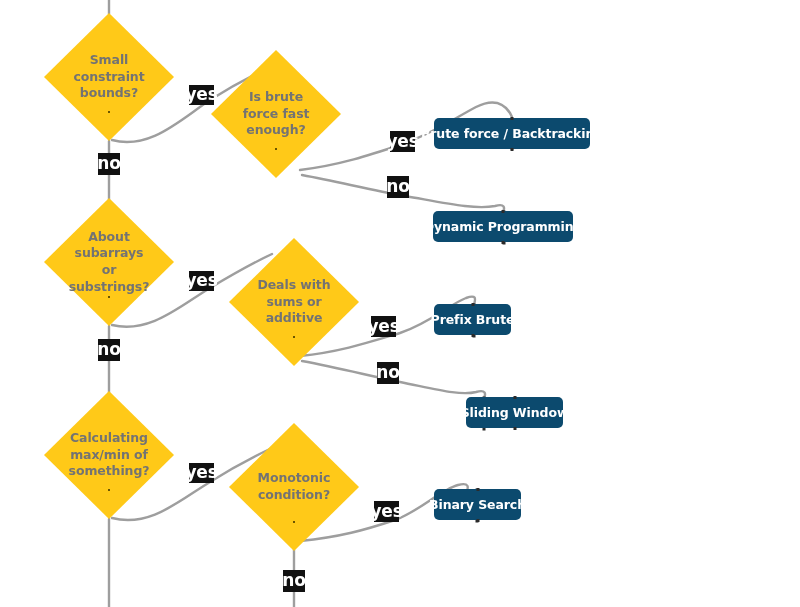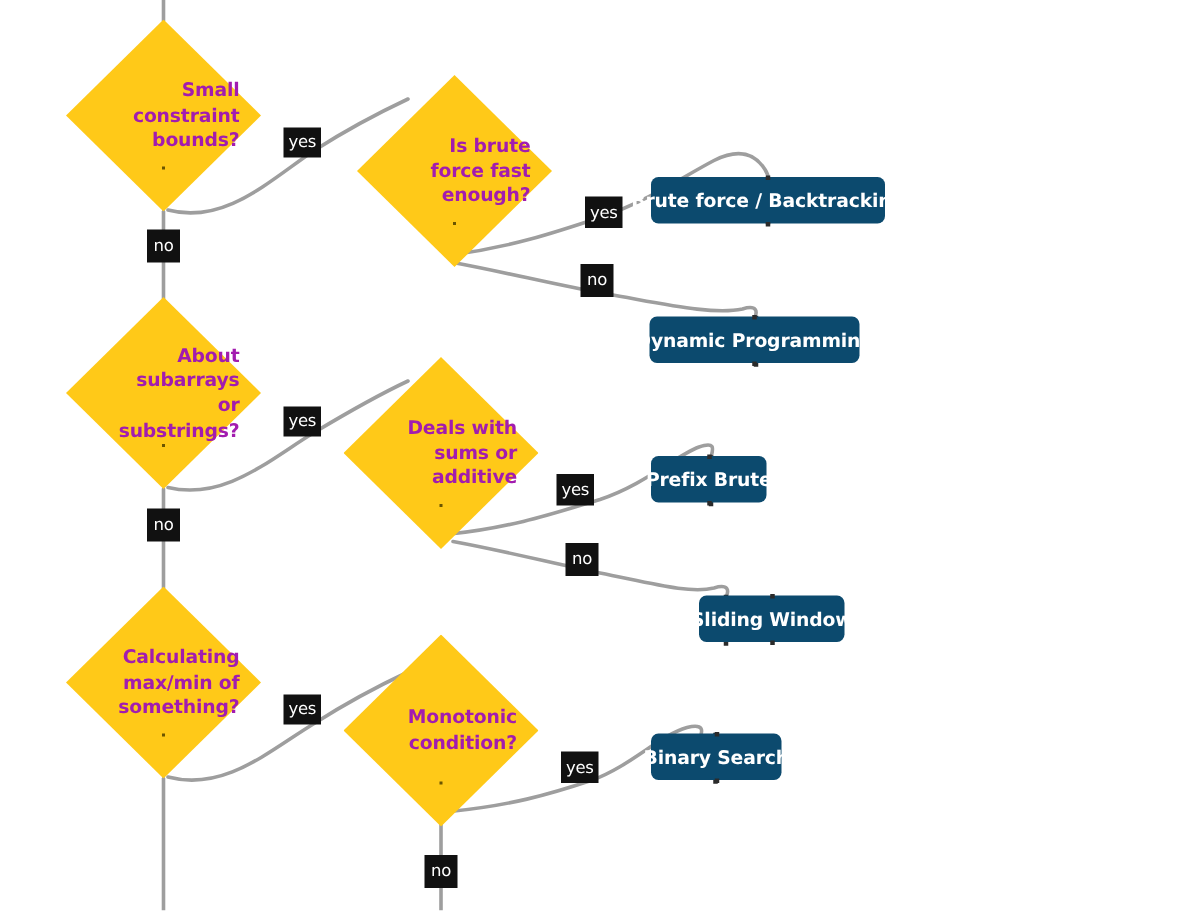--- a/index.html
+++ b/index.html
@@ -46,25 +46,25 @@
     position: absolute;
     left: 0; top: 0;
     width: 100%;
     height: 100%;
     background: #FFC918;
     clip-path: polygon(50% 0%, 100% 50%, 50% 100%, 0% 50%);
   }
   .diamond .dlabel {
     position: relative;
     z-index: 2;
-    color: #a21caf;
+    color: #737373;
     font-weight: 700;
     font-size: 12.5px;
     line-height: 1.33;
-    text-align: right;
+    text-align: center;
     width: 78%;
     letter-spacing: -0.1px;
     white-space: pre-line;
   }
   .diamond .micro-dot {
     position: absolute;
     z-index: 3;
     width: 2px;
     height: 2px;
     background: #6b5500;
@@ -103,22 +103,22 @@
     transform: translateX(-50%);
   }
   .result .dot-top { top: -1.5px; }
   .result .dot-bottom { bottom: -1.5px; }
 
   
   .elabel {
     position: absolute;
     background: #111111;
     color: #ffffff;
-    font-weight: 400;
-    font-size: 11px;
+    font-weight: 700;
+    font-size: 17px;
     line-height: 1;
     padding: 4px 4px 5px 4px;
     box-sizing: border-box;
     display: flex;
     align-items: center;
     justify-content: center;
     letter-spacing: -0.2px;
   }
 </style>
 </head>
@@ -167,21 +167,21 @@
   </svg>
 
   <div class="diamond" style="left:44px; top:13px; width:130px; height:128px;">
     <div class="shape"></div>
     <div class="dlabel">Small
 constraint
 bounds?</div>
     <div class="micro-dot"></div>
   </div>
 
-  <div class="diamond" style="left:238px; top:50px; width:130px; height:128px;">
+  <div class="diamond" style="left:211px; top:50px; width:130px; height:128px;">
     <div class="shape"></div>
     <div class="dlabel">Is brute
 force fast
 enough?</div>
     <div class="micro-dot"></div>
   </div>
 
   <div class="diamond" style="left:229px; top:238px; width:130px; height:128px;">
     <div class="shape"></div>
     <div class="dlabel">Deals with

